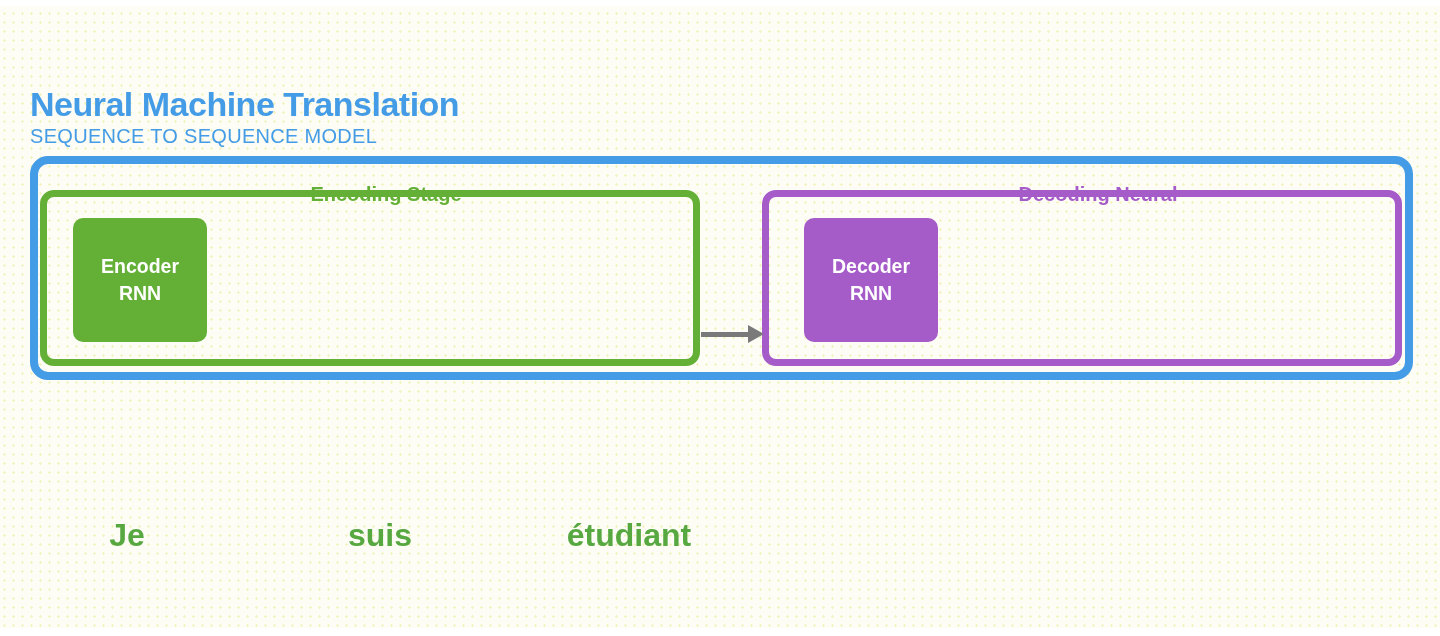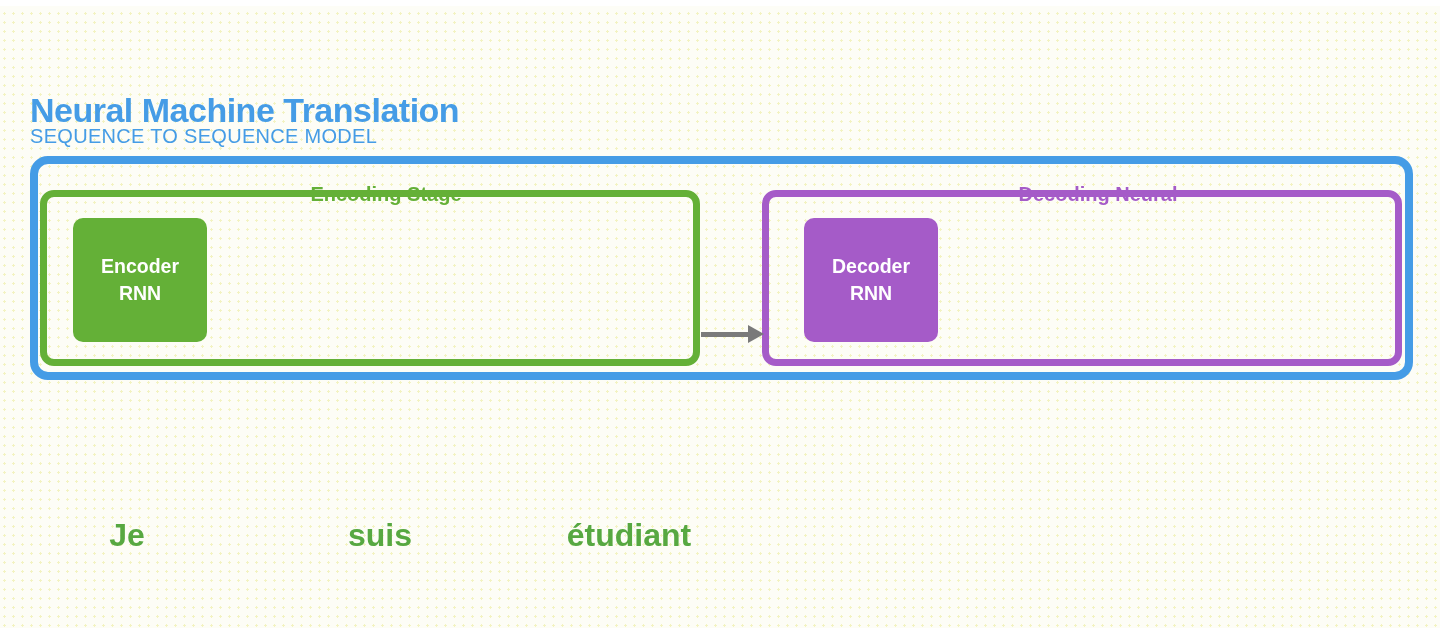--- a/index.html
+++ b/index.html
@@ -8,21 +8,21 @@
     font-family:"Liberation Sans","DejaVu Sans",sans-serif;
     background-color:#fdfdf6;
     background-image:radial-gradient(circle, rgba(235,235,150,.55) 1px, rgba(0,0,0,0) 1.3px);
     background-size:9px 9px;
   }
   .edge-strip{position:absolute;left:0;width:1440px;background:#ffffff;}
   .edge-strip.top{top:0;height:6px;}
   .edge-strip.bottom{bottom:0;height:8px;}
 
   .title{
-    position:absolute;left:30px;top:91px;margin:0;
+    position:absolute;left:30px;top:85px;margin:0;
     font-size:34px;font-weight:bold;color:var(--blue);
     letter-spacing:-0.5px;white-space:nowrap;
   }
   .subtitle{
     position:absolute;left:30px;top:125px;margin:0;
     font-size:20px;font-weight:normal;color:var(--blue);
     letter-spacing:0.3px;white-space:nowrap;
   }
 
   .outer-box{

